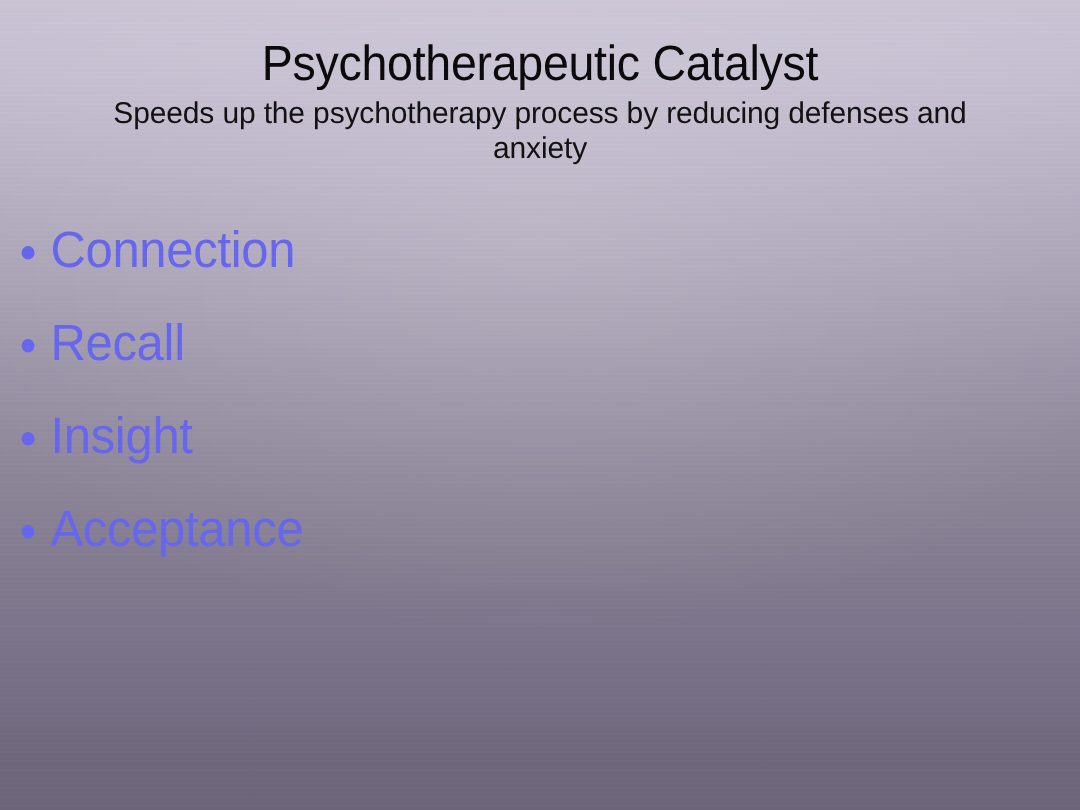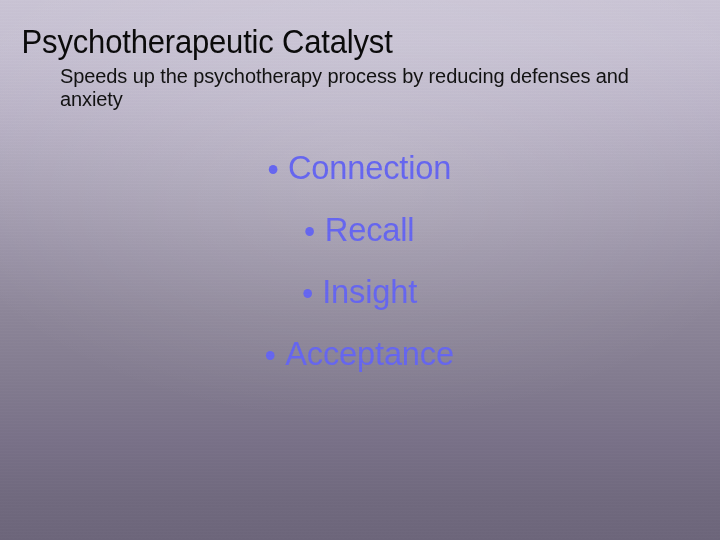--- a/index.html
+++ b/index.html
@@ -48,21 +48,21 @@
         rgba(0,0,0,0.016) 1px,
         rgba(0,0,0,0.016) 3px);
     opacity: 0.55;
   }
 
   .title-block {
     position: absolute;
     left: 0;
     right: 0;
     top: 22px;
-    text-align: left;
+    text-align: center;
   }
 
   .slide-title {
     margin: 0;
     color: #0a0a0a;
     font-family: "Liberation Sans", sans-serif;
     font-size: 33px;
     font-weight: 400;
     line-height: 40px;
     letter-spacing: -0.2px;
@@ -82,21 +82,20 @@
   }
 
   .bullet-list {
     position: absolute;
     left: 0;
     right: 0;
     top: 136px;
     margin: 0;
     padding: 0;
     list-style: none;
-    text-align: center;
   }
 
   .bullet-item {
     color: #6666f0;
     font-family: "Liberation Sans", sans-serif;
     font-size: 34px;
     font-weight: 400;
     line-height: 62px;
     letter-spacing: -0.2px;
     white-space: nowrap;

